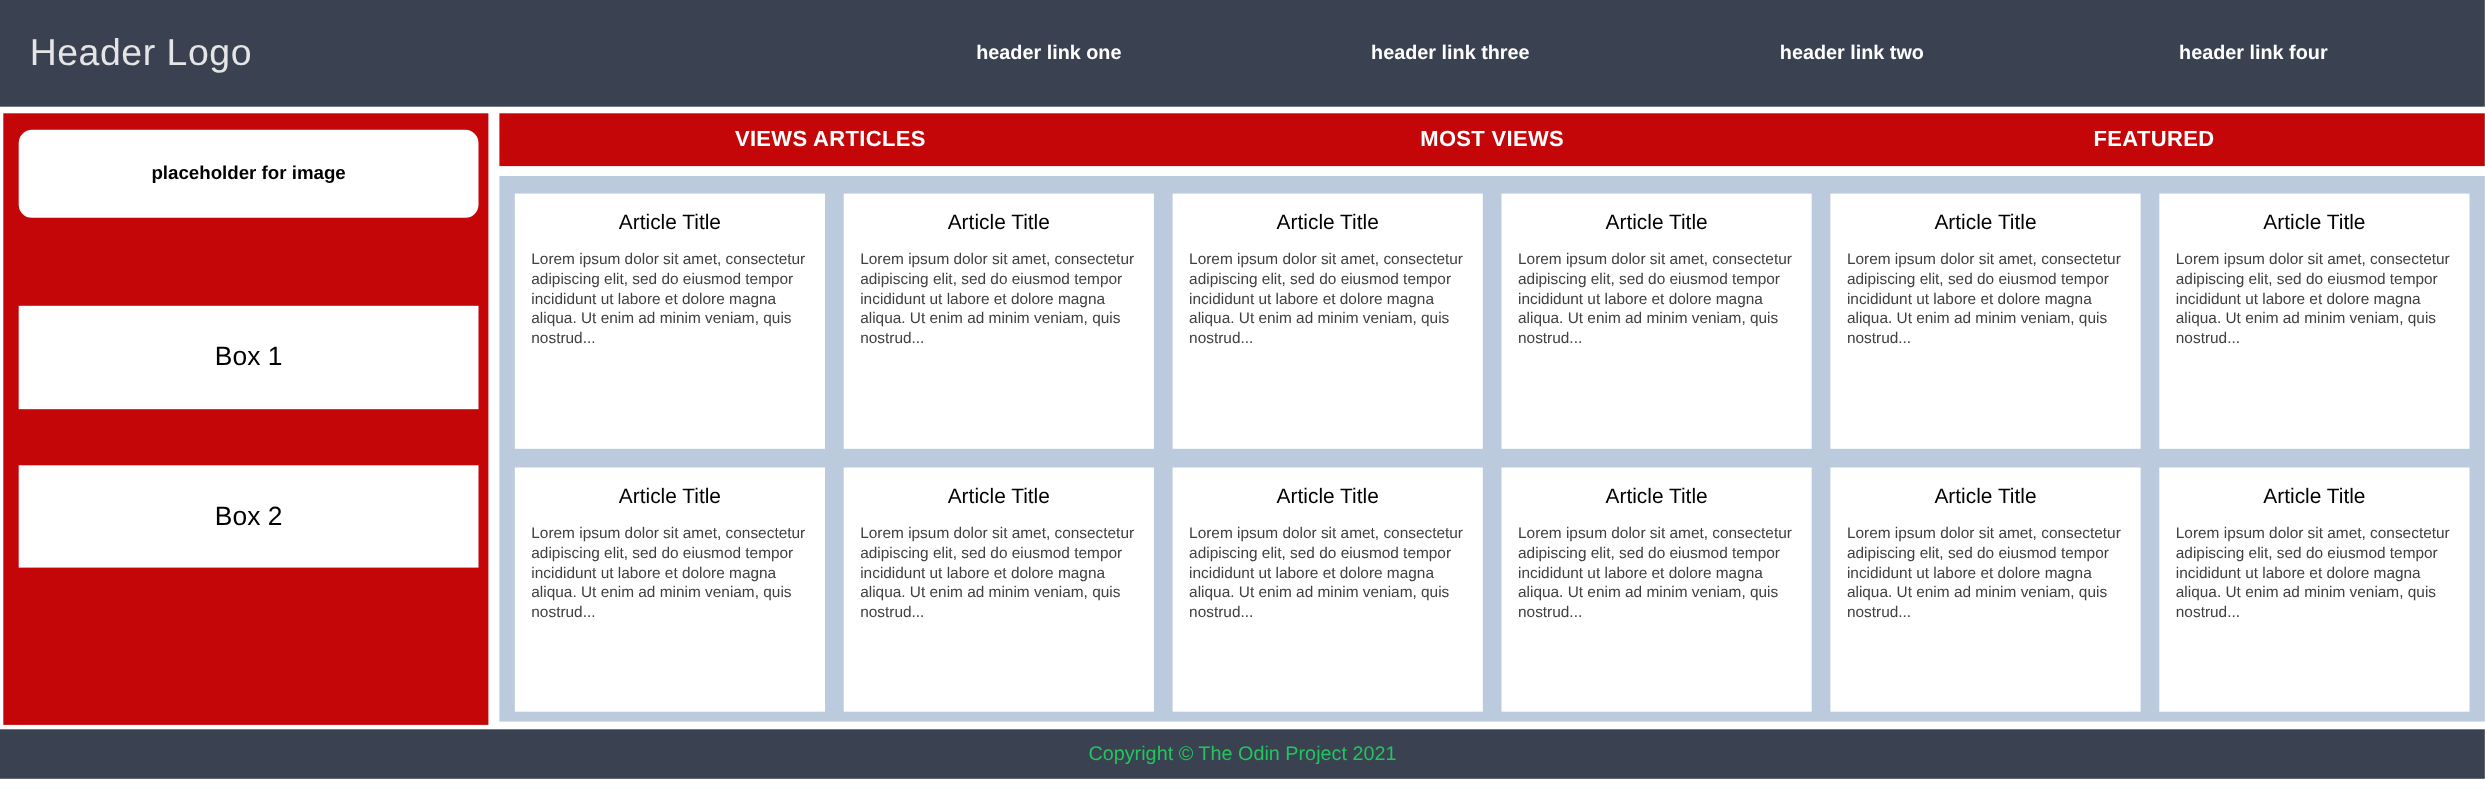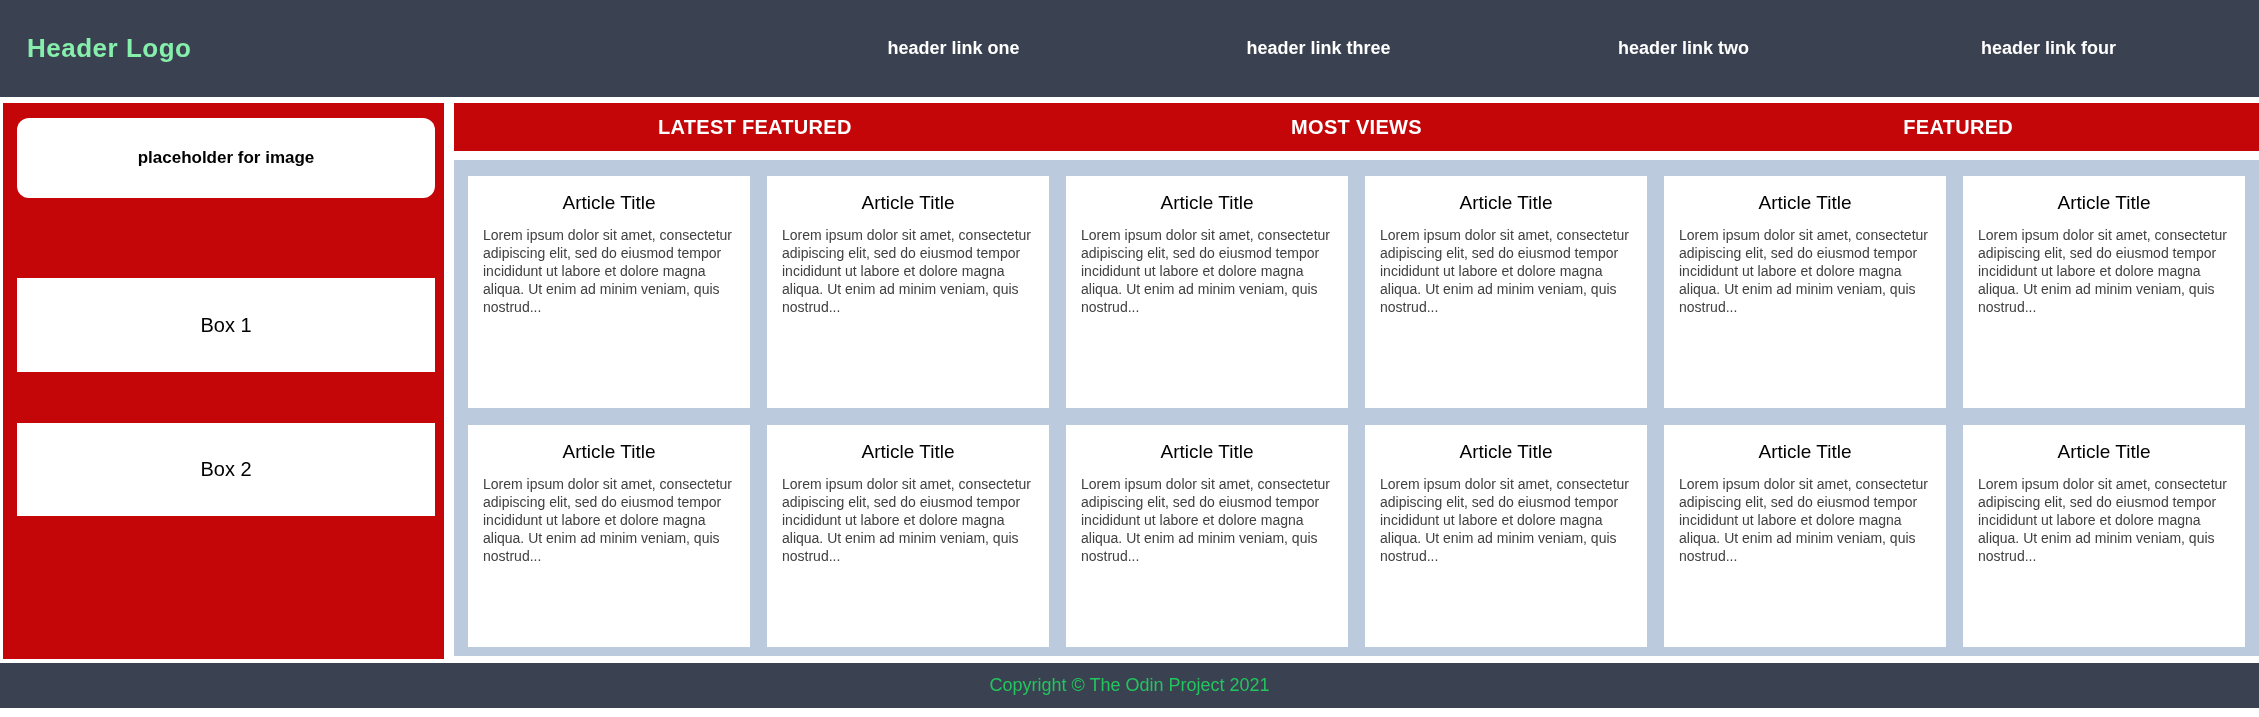--- a/index.html
+++ b/index.html
@@ -14,23 +14,23 @@
 
   
   .site-header {
     height: 97px;
     background: #3a4150;
     display: flex;
     align-items: center;
     padding-left: 27px;
   }
   .logo {
-    color: #86efac;
-    font-size: 26px;
-    font-weight: bold;
+    color: #e5e5e5;
+    font-size: 34px;
+    font-weight: normal;
     letter-spacing: 0.5px;
   }
   .header-nav {
     width: 1460px;
     margin-left: auto;
     margin-right: 28px;
     display: flex;
   }
   .header-nav a {
     flex: 1;
@@ -67,21 +67,21 @@
     font-size: 17px;
     margin-bottom: 80px;
     font-weight: bold;
   }
   .side-box {
     height: 94px;
     background: #ffffff;
     display: flex;
     align-items: center;
     justify-content: center;
-    font-size: 20px;
+    font-size: 24px;
     margin-bottom: 51px;
   }
   .side-box:last-child { margin-bottom: 0; height: 93px; }
 
   
   .main-col { flex: 1; }
   .section-bar {
     height: 48px;
     background: #c40609;
     display: flex;
@@ -152,21 +152,21 @@
 <div class="content">
 
   <aside class="sidebar">
     <div class="img-placeholder">placeholder for image</div>
     <div class="side-box">Box 1</div>
     <div class="side-box">Box 2</div>
   </aside>
 
   <main class="main-col">
     <div class="section-bar">
-      <div class="section-label">LATEST FEATURED</div>
+      <div class="section-label">VIEWS ARTICLES</div>
       <div class="section-label">MOST VIEWS</div>
       <div class="section-label">FEATURED</div>
     </div>
     <div class="article-grid" id="article-grid">
   <div class="card">
     <h3>Article Title</h3>
     <p>Lorem ipsum dolor sit amet, consectetur adipiscing elit, sed do eiusmod tempor incididunt ut labore et dolore magna aliqua. Ut enim ad minim veniam, quis nostrud...</p>
   </div>
 
   <div class="card">

